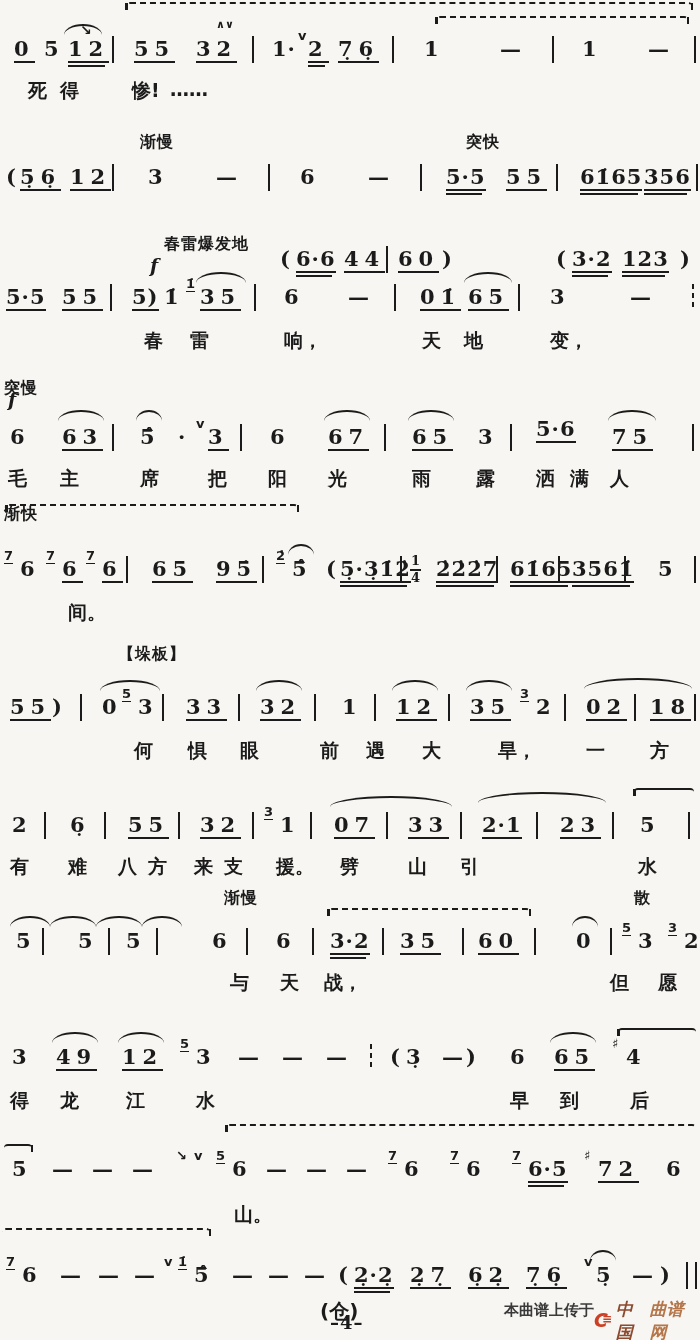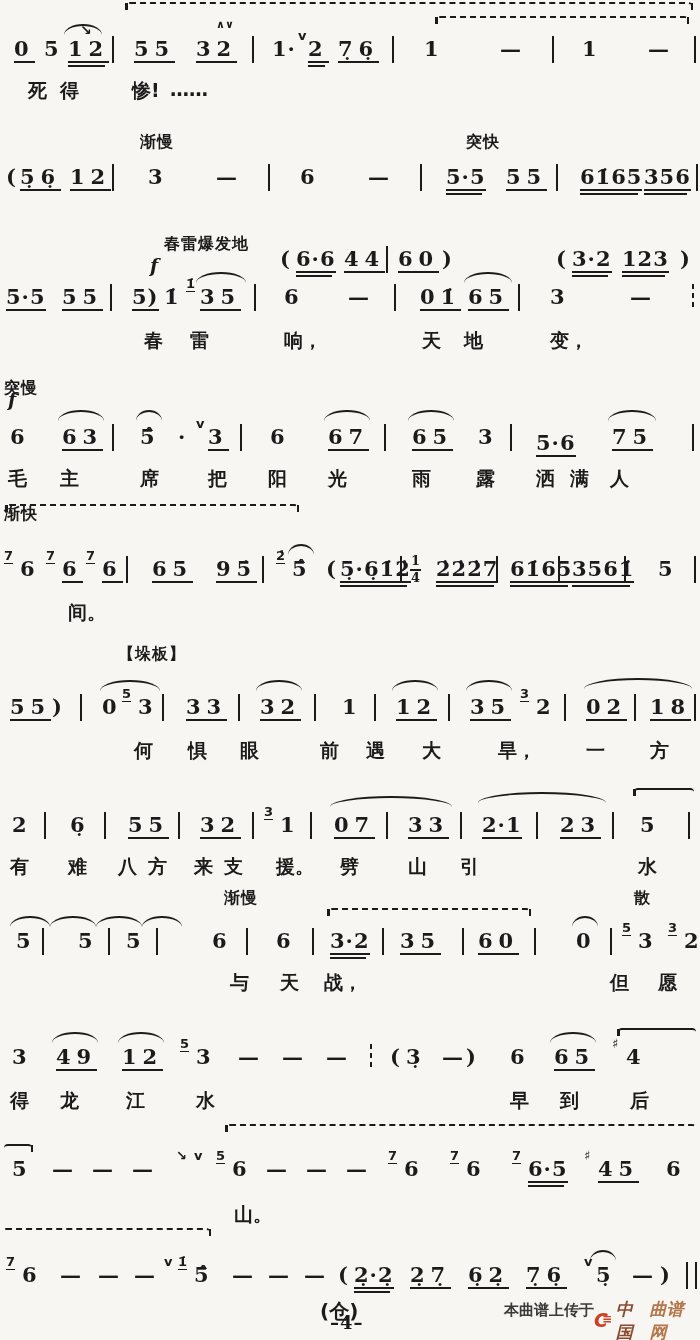--- a/index.html
+++ b/index.html
@@ -145,21 +145,21 @@
         <span class="tok" style="left: 178px; top: 66px;">·</span>
         <span class="tok sup" style="left: 196px; top: 66px;">v</span>
         <span class="tok u1" style="left: 208px; top: 66px;">3</span>
         <span class="tok bar" style="left: 240px; top: 66px;"></span>
         <span class="tok" style="left: 270px; top: 66px;">6</span>
         <span class="tok u1" style="left: 328px; top: 66px;">67</span>
         <span class="tok bar" style="left: 384px; top: 66px;"></span>
         <span class="tok u1" style="left: 412px; top: 66px;">65</span>
         <span class="tok" style="left: 478px; top: 66px;">3</span>
         <span class="tok bar" style="left: 510px; top: 66px;"></span>
-        <span class="tok u1 tight" style="left: 536px; top: 72px;">5·6</span>
+        <span class="tok u1 tight" style="left: 536px; top: 58px;">5·6</span>
         <span class="tok u1" style="left: 612px; top: 66px;">75</span>
         <span class="tok bar" style="left: 692px; top: 66px;"></span>
         <div class="tie arc" style="left: 58px; top: 50px; width: 46px;"></div>
         <div class="tie arc" style="left: 136px; top: 50px; width: 26px;"></div>
         <div class="tie arc" style="left: 324px; top: 50px; width: 46px;"></div>
         <div class="tie arc" style="left: 408px; top: 50px; width: 46px;"></div>
         <div class="tie arc" style="left: 608px; top: 50px; width: 48px;"></div>
         <span class="lyr" style="left: 8px; top: 106px;">毛</span>
         <span class="lyr" style="left: 60px; top: 106px;">主</span>
         <span class="lyr" style="left: 140px; top: 106px;">席</span>
@@ -180,21 +180,21 @@
         <span class="tok u1" style="left: 62px; top: 58px;">6</span>
         <span class="tok grace" style="left: 86px; top: 58px;">7</span>
         <span class="tok u1" style="left: 102px; top: 58px;">6</span>
         <span class="tok bar" style="left: 126px; top: 58px;"></span>
         <span class="tok u1" style="left: 152px; top: 58px;">65</span>
         <span class="tok u1" style="left: 216px; top: 58px;">95̇</span>
         <span class="tok bar" style="left: 262px; top: 58px;"></span>
         <span class="tok grace" style="left: 276px; top: 58px;">2̇</span>
         <span class="tok" style="left: 292px; top: 58px;">5̂</span>
         <span class="tok" style="left: 326px; top: 58px;">(</span>
-        <span class="tok u2 tight" style="left: 340px; top: 58px;">5̣·6̣1̇2̇</span>
+        <span class="tok u2 tight" style="left: 340px; top: 58px;">5̣·3̣1̇2̇</span>
         <span class="tok bar" style="left: 400px; top: 58px;"></span>
         <span class="tok frac" style="left: 410px; top: 58px;"><span class="fn">1</span><span>4</span></span>
         <span class="tok u2 tight" style="left: 436px; top: 58px;">2̇2̇2̇7</span>
         <span class="tok bar" style="left: 496px; top: 58px;"></span>
         <span class="tok u2 tight" style="left: 510px; top: 58px;">61̇65</span>
         <span class="tok bar" style="left: 558px; top: 58px;"></span>
         <span class="tok u2 tight" style="left: 572px; top: 58px;">3561̇</span>
         <span class="tok bar" style="left: 624px; top: 58px;"></span>
         <span class="tok" style="left: 658px; top: 58px;">5</span>
         <span class="tok bar" style="left: 694px; top: 58px;"></span>
@@ -358,21 +358,21 @@
         <span class="tok" style="left: 266px; top: 48px;">—</span>
         <span class="tok" style="left: 306px; top: 48px;">—</span>
         <span class="tok" style="left: 346px; top: 48px;">—</span>
         <span class="tok grace" style="left: 388px; top: 48px;">7</span>
         <span class="tok" style="left: 404px; top: 48px;">6</span>
         <span class="tok grace" style="left: 450px; top: 48px;">7</span>
         <span class="tok" style="left: 466px; top: 48px;">6</span>
         <span class="tok grace" style="left: 512px; top: 48px;">7</span>
         <span class="tok u2 tight" style="left: 528px; top: 48px;">6·5</span>
         <span class="tok sup" style="left: 584px; top: 48px;">♯</span>
-        <span class="tok u1" style="left: 598px; top: 48px;">45</span>
+        <span class="tok u1" style="left: 598px; top: 48px;">72</span>
         <span class="tok" style="left: 666px; top: 48px;">6</span>
         <div class="tie flat hr" style="left: 4px; top: 34px; width: 28px;"></div>
         <div class="tie flat dash hl" style="left: 226px; top: 14px; width: 470px;"></div>
         <span class="lyr" style="left: 234px; top: 92px;">山。</span>
       </div>
       <div class="system" style="height: 120px;">
         <span class="tok grace" style="left: 6px; top: 44px;">7</span>
         <span class="tok" style="left: 22px; top: 44px;">6</span>
         <span class="tok" style="left: 60px; top: 44px;">—</span>
         <span class="tok" style="left: 98px; top: 44px;">—</span>

